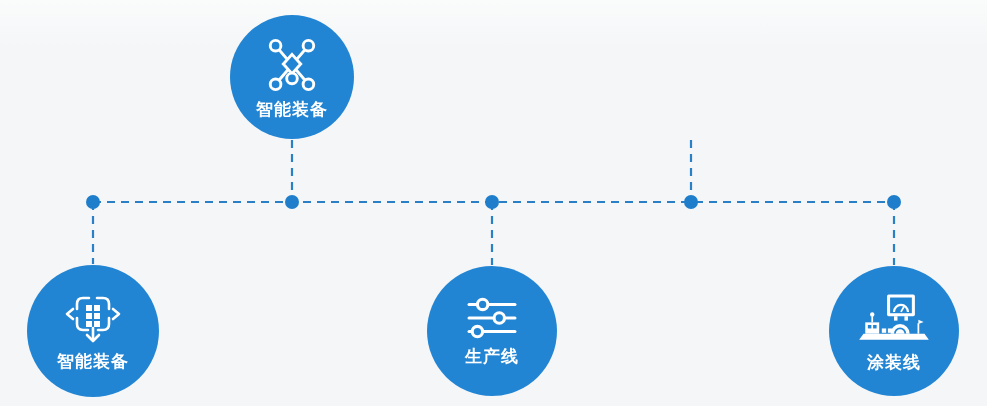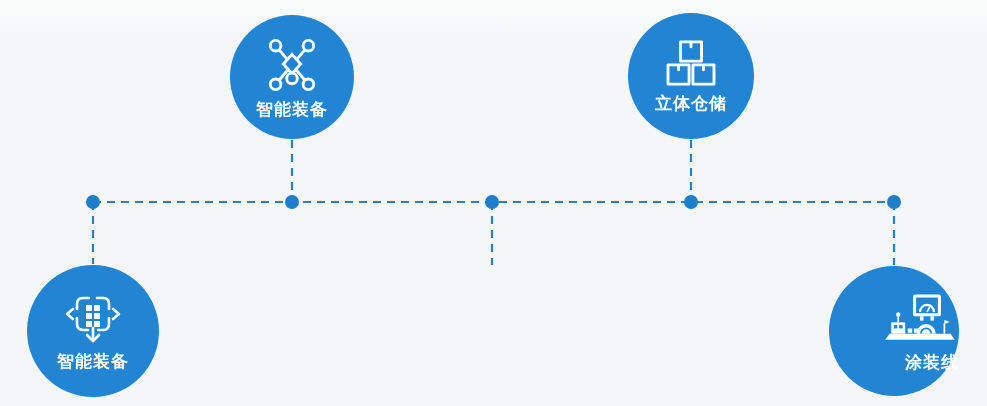--- a/index.html
+++ b/index.html
@@ -26,21 +26,21 @@
   .connectors circle{fill:#1f7ecb;}
   .node{
     position:absolute;border-radius:50%;background:var(--node-fill);
     display:flex;flex-direction:column;align-items:center;justify-content:center;
     gap:9px;z-index:3;cursor:pointer;
   }
   .n1{left:230px;top:15px;width:124px;height:124px;}
   .n2{left:628px;top:13px;width:126px;height:126px;}
   .n3{left:27px;top:265px;width:132px;height:132px;}
   .n4{left:427px;top:266px;width:130px;height:130px;}
-  .n5{left:829px;top:266px;width:130px;height:130px;align-items:flex-end;}
+  .n5{left:829px;top:266px;width:130px;height:130px;}
   .node .label{
     color:var(--icon);font-size:17px;font-weight:bold;letter-spacing:1px;
     white-space:nowrap;line-height:1;
   }
   .icon{display:block;}
   .icon .stk{fill:none;stroke:var(--icon);stroke-width:3;stroke-linecap:round;stroke-linejoin:round;}
   .icon .stk25{fill:none;stroke:var(--icon);stroke-width:2.6;stroke-linecap:round;stroke-linejoin:round;}
   .icon .fillw{fill:var(--icon);stroke:none;}
   .icon .maskb{fill:var(--node-fill);stroke:var(--icon);stroke-width:3;}
 </style>
@@ -72,31 +72,20 @@
       <polygon class="maskb" points="32,19 41,29 32,39 23,29"></polygon>
       <circle class="maskb" cx="15" cy="10" r="5.5"></circle>
       <circle class="maskb" cx="49" cy="10" r="5.5"></circle>
       <circle class="maskb" cx="15" cy="50" r="5.5"></circle>
       <circle class="maskb" cx="32" cy="44" r="5.5"></circle>
       <circle class="maskb" cx="49" cy="50" r="5.5"></circle>
     </svg>
     <span class="label">智能装备</span>
   </div>
 
-  <div class="node n2">
-    <svg class="icon" width="50" height="46" viewBox="0 0 52 48">
-      <rect class="stk" x="15" y="2" width="22" height="20"></rect>
-      <line class="stk" x1="26" y1="3" x2="26" y2="10" stroke-dasharray="4 3"></line>
-      <rect class="stk" x="2" y="26" width="22" height="20"></rect>
-      <line class="stk" x1="13" y1="27" x2="13" y2="34" stroke-dasharray="4 3"></line>
-      <rect class="stk" x="28" y="26" width="22" height="20"></rect>
-      <line class="stk" x1="39" y1="27" x2="39" y2="34" stroke-dasharray="4 3"></line>
-    </svg>
-    <span class="label">立体仓储</span>
-  </div>
 
   <div class="node n3">
     <svg class="icon" width="56" height="52" viewBox="0 0 56 52">
       <path class="stk25" d="M 12,17 L 12,12 Q 12,6 18,6 L 24,6"></path>
       <path class="stk25" d="M 32,6 L 38,6 Q 44,6 44,12 L 44,17"></path>
       <path class="stk25" d="M 44,26 L 44,32 Q 44,38 38,38 L 33,38"></path>
       <path class="stk25" d="M 23,38 L 18,38 Q 12,38 12,32 L 12,26"></path>
       <rect class="fillw" x="21" y="13" width="6" height="6"></rect>
       <rect class="fillw" x="29" y="13" width="6" height="6"></rect>
       <rect class="fillw" x="21" y="21" width="6" height="6"></rect>
@@ -104,20 +93,31 @@
       <rect class="fillw" x="21" y="29" width="6" height="6"></rect>
       <rect class="fillw" x="29" y="29" width="6" height="6"></rect>
       <polyline class="stk25" points="8,17 2,22 8,27"></polyline>
       <polyline class="stk25" points="48,17 54,22 48,27"></polyline>
       <line class="stk25" x1="28" y1="36" x2="28" y2="47"></line>
       <polyline class="stk25" points="22,43 28,49 34,43"></polyline>
     </svg>
     <span class="label">智能装备</span>
   </div>
 
+  <div class="node n4">
+    <svg class="icon" width="50" height="42" viewBox="0 0 48 40">
+      <line class="stk" x1="2" y1="7" x2="46" y2="7"></line>
+      <line class="stk" x1="2" y1="20" x2="46" y2="20"></line>
+      <line class="stk" x1="2" y1="33" x2="46" y2="33"></line>
+      <circle class="maskb" cx="15" cy="7" r="5"></circle>
+      <circle class="maskb" cx="31" cy="20" r="5"></circle>
+      <circle class="maskb" cx="10" cy="33" r="5"></circle>
+    </svg>
+    <span class="label">生产线</span>
+  </div>
 
   <div class="node n5">
     <svg class="icon" width="78" height="54" viewBox="0 0 88 62">
 
       <rect class="fillw" x="36" y="4" width="32" height="25" rx="2"></rect>
       <rect x="39.5" y="7.5" width="25" height="18" fill="var(--node-fill)"></rect>
       <path d="M 44,24 A 8 8 0 0 1 60,24" fill="none" stroke="var(--icon)" stroke-width="2.5"></path>
       <line x1="52" y1="24" x2="56" y2="17" stroke="var(--icon)" stroke-width="2"></line>
       <rect class="fillw" x="44" y="29" width="4" height="5"></rect>
       <rect class="fillw" x="56" y="29" width="4" height="5"></rect>

